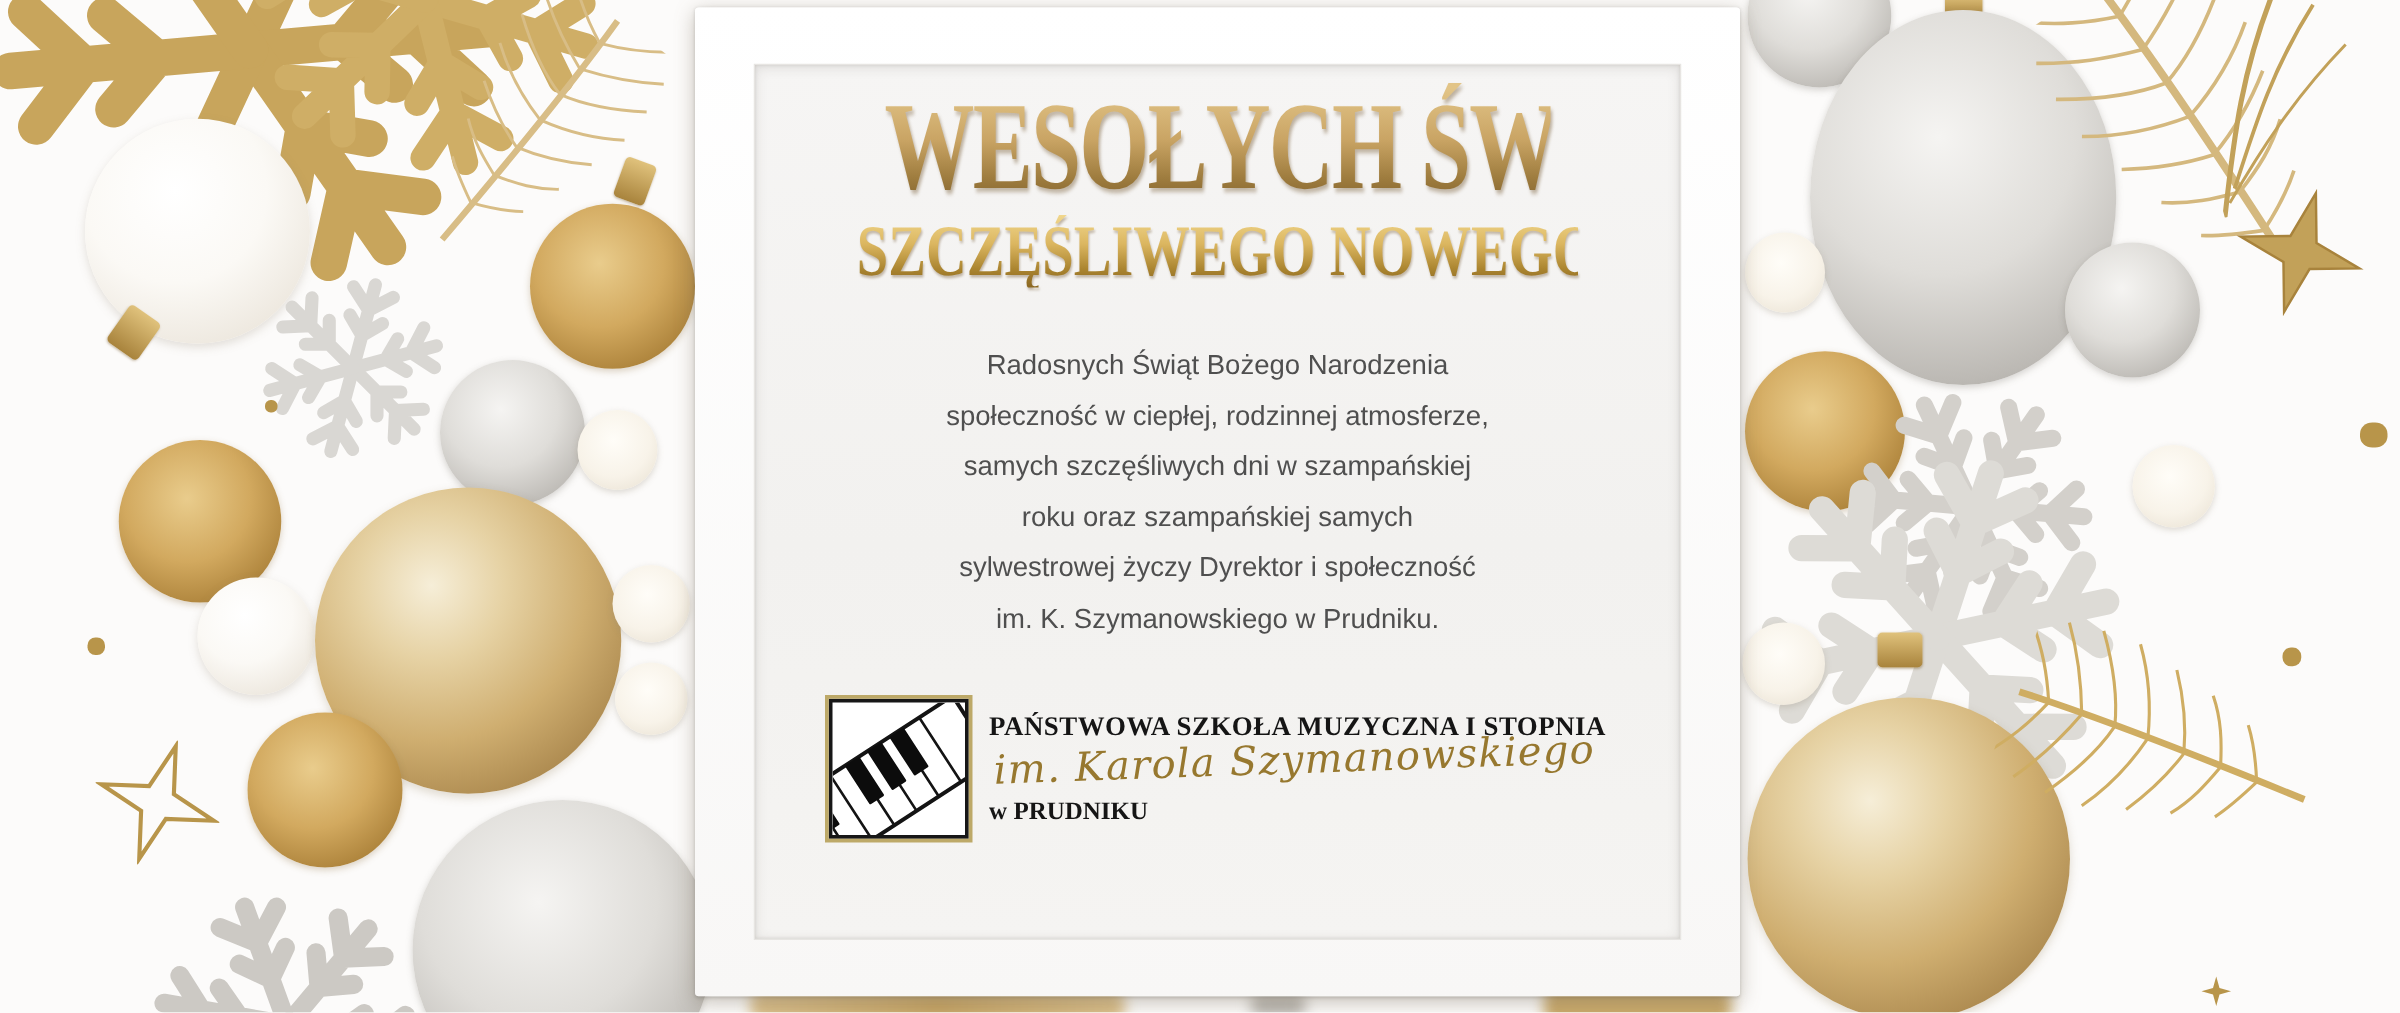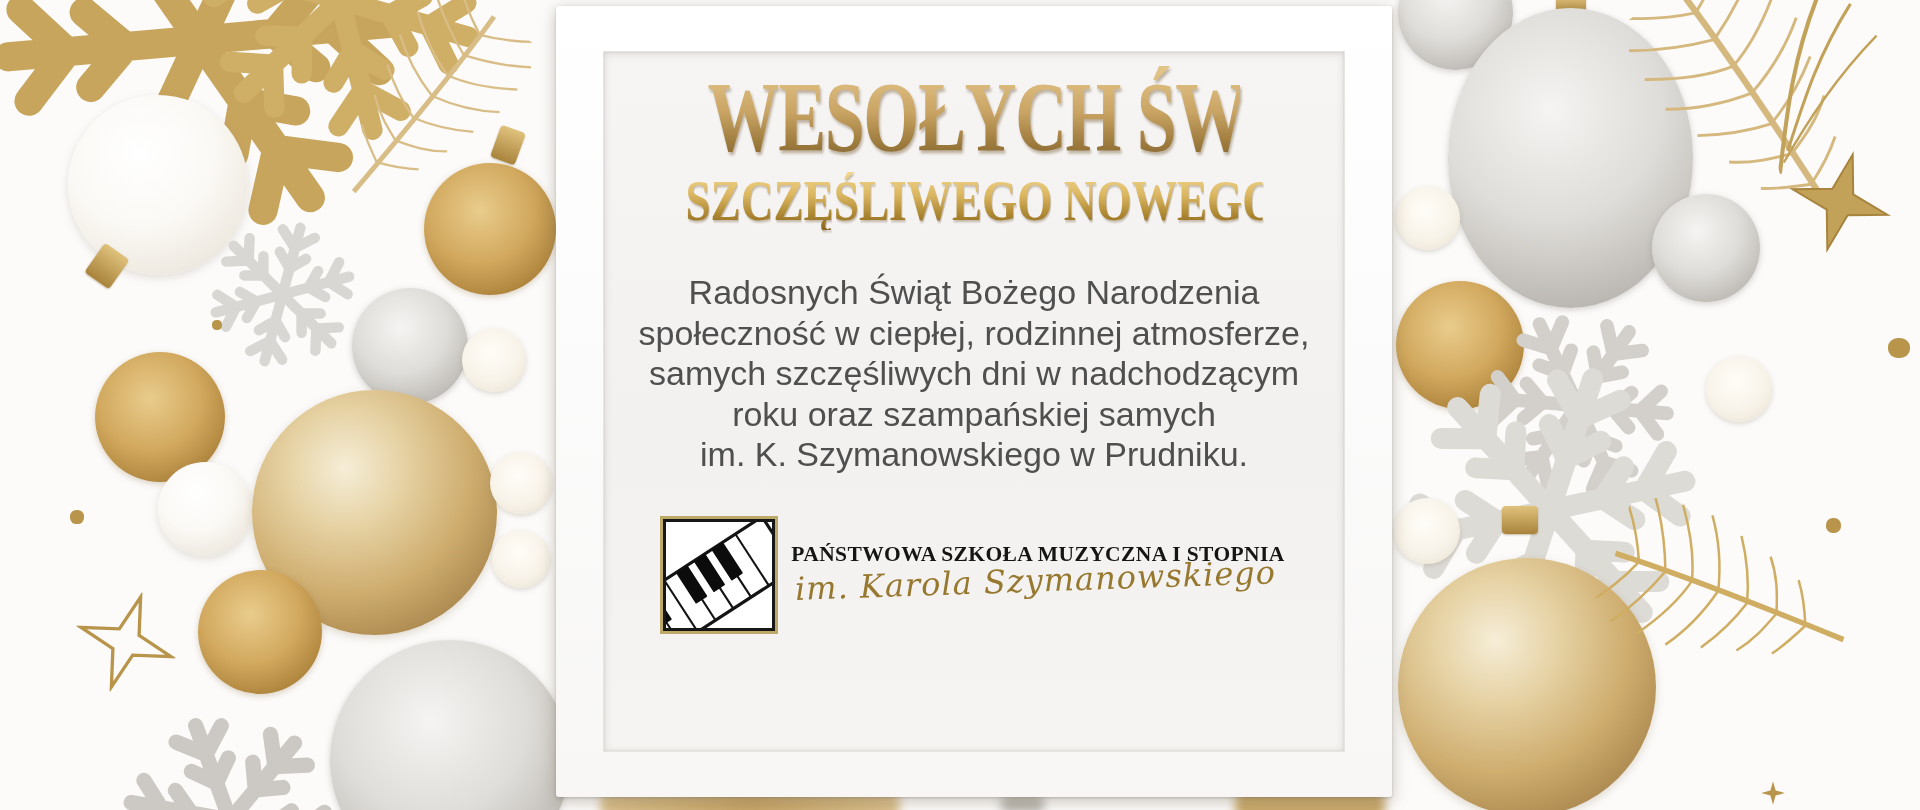--- a/index.html
+++ b/index.html
@@ -29,21 +29,21 @@
   .gold-title{margin:14px 0 0;font-family:"Liberation Serif",serif;font-weight:700;font-size:100px;line-height:1.02;
         letter-spacing:-2px;white-space:nowrap;transform:scaleX(.72);transform-origin:center;
         background:linear-gradient(180deg,#e2c487 5%,#c9a464 45%,#9e7c3e 75%,#7e5e2b 100%);
         -webkit-background-clip:text;background-clip:text;color:transparent;
         filter:drop-shadow(2px 3px 1.5px rgba(96,66,22,.38));}
   .gold-subtitle{margin:4px 0 0;font-family:"Liberation Serif",serif;font-weight:700;font-size:58px;line-height:1;
         white-space:nowrap;transform:scaleX(.78);transform-origin:center;
         background:linear-gradient(180deg,#f1d78d 0%,#dbb660 40%,#aa842f 75%,#8a6722 100%);
         -webkit-background-clip:text;background-clip:text;color:transparent;
         filter:drop-shadow(1.5px 2px 1px rgba(96,66,22,.35));}
-  .message{margin:42px auto 0;font-size:34px;line-height:40.5px;color:#4f4f4f;}
+  .message{margin:42px auto 0;font-size:22px;line-height:40.5px;color:#4f4f4f;}
   .message span{display:block;}
   .logo-row{margin-top:44px;display:flex;justify-content:center;align-items:center;gap:16px;text-align:left;}
   .logo-box{width:106px;height:106px;background:#fff;border:3px solid #171717;outline:3px solid #bda968;flex:0 0 auto;}
   .logo-box svg{display:block;width:100%;height:100%;}
   .logo-l1{font-family:"Liberation Serif",serif;font-weight:700;font-size:21.5px;letter-spacing:.4px;color:#151515;}
   .logo-l2{font-family:"DejaVu Serif",serif;font-style:italic;font-size:32px;color:#97782f;margin:3px 0 0 4px;
         letter-spacing:1px;transform:rotate(-2deg);transform-origin:left center;}
   .logo-l3{font-family:"Liberation Serif",serif;font-weight:700;font-size:20px;color:#151515;margin-top:3px;}
 </style>
 </head>
@@ -173,22 +173,23 @@
 
   <div class="card">
     <div class="panel">
 
       <h1 class="gold-title">WESOŁYCH ŚWIĄT</h1>
       <h2 class="gold-subtitle">SZCZĘŚLIWEGO NOWEGO ROKU</h2>
 
       <div class="message">
         <span>Radosnych Świąt Bożego Narodzenia</span>
         <span>społeczność w ciepłej, rodzinnej atmosferze,</span>
-        <span>samych szczęśliwych dni w nadchodzącym</span>
+        <span>samych szczęśliwych dni w szampańskiej</span>
         <span>roku oraz szampańskiej samych</span>
+        <span>sylwestrowej życzy Dyrektor i społeczność</span>
         <span>im. K. Szymanowskiego w Prudniku.</span>
       </div>
 
       <div class="logo-row">
         <div class="logo-box">
           <svg viewBox="0 0 100 100">
             <defs>
                 <clipPath id="pc">
                   <rect x="0" y="0" width="100" height="100"></rect>
                 </clipPath>
@@ -202,18 +203,19 @@
                 <rect x="43" y="22" width="13" height="35" fill="#0c0c0c" rx="1"></rect>
                 <rect x="63" y="22" width="13" height="35" fill="#0c0c0c" rx="1"></rect>
                 <rect x="83" y="22" width="13" height="35" fill="#0c0c0c" rx="1"></rect>
               </g>
             </g>
           </svg>
         </div>
         <div class="logo-text">
           <div class="logo-l1">PAŃSTWOWA SZKOŁA MUZYCZNA I STOPNIA</div>
           <div class="logo-l2">im. Karola Szymanowskiego</div>
+          <div class="logo-l3">w PRUDNIKU</div>
         </div>
       </div>
 
     </div>
   </div>
 </div>
 
 </body></html>

